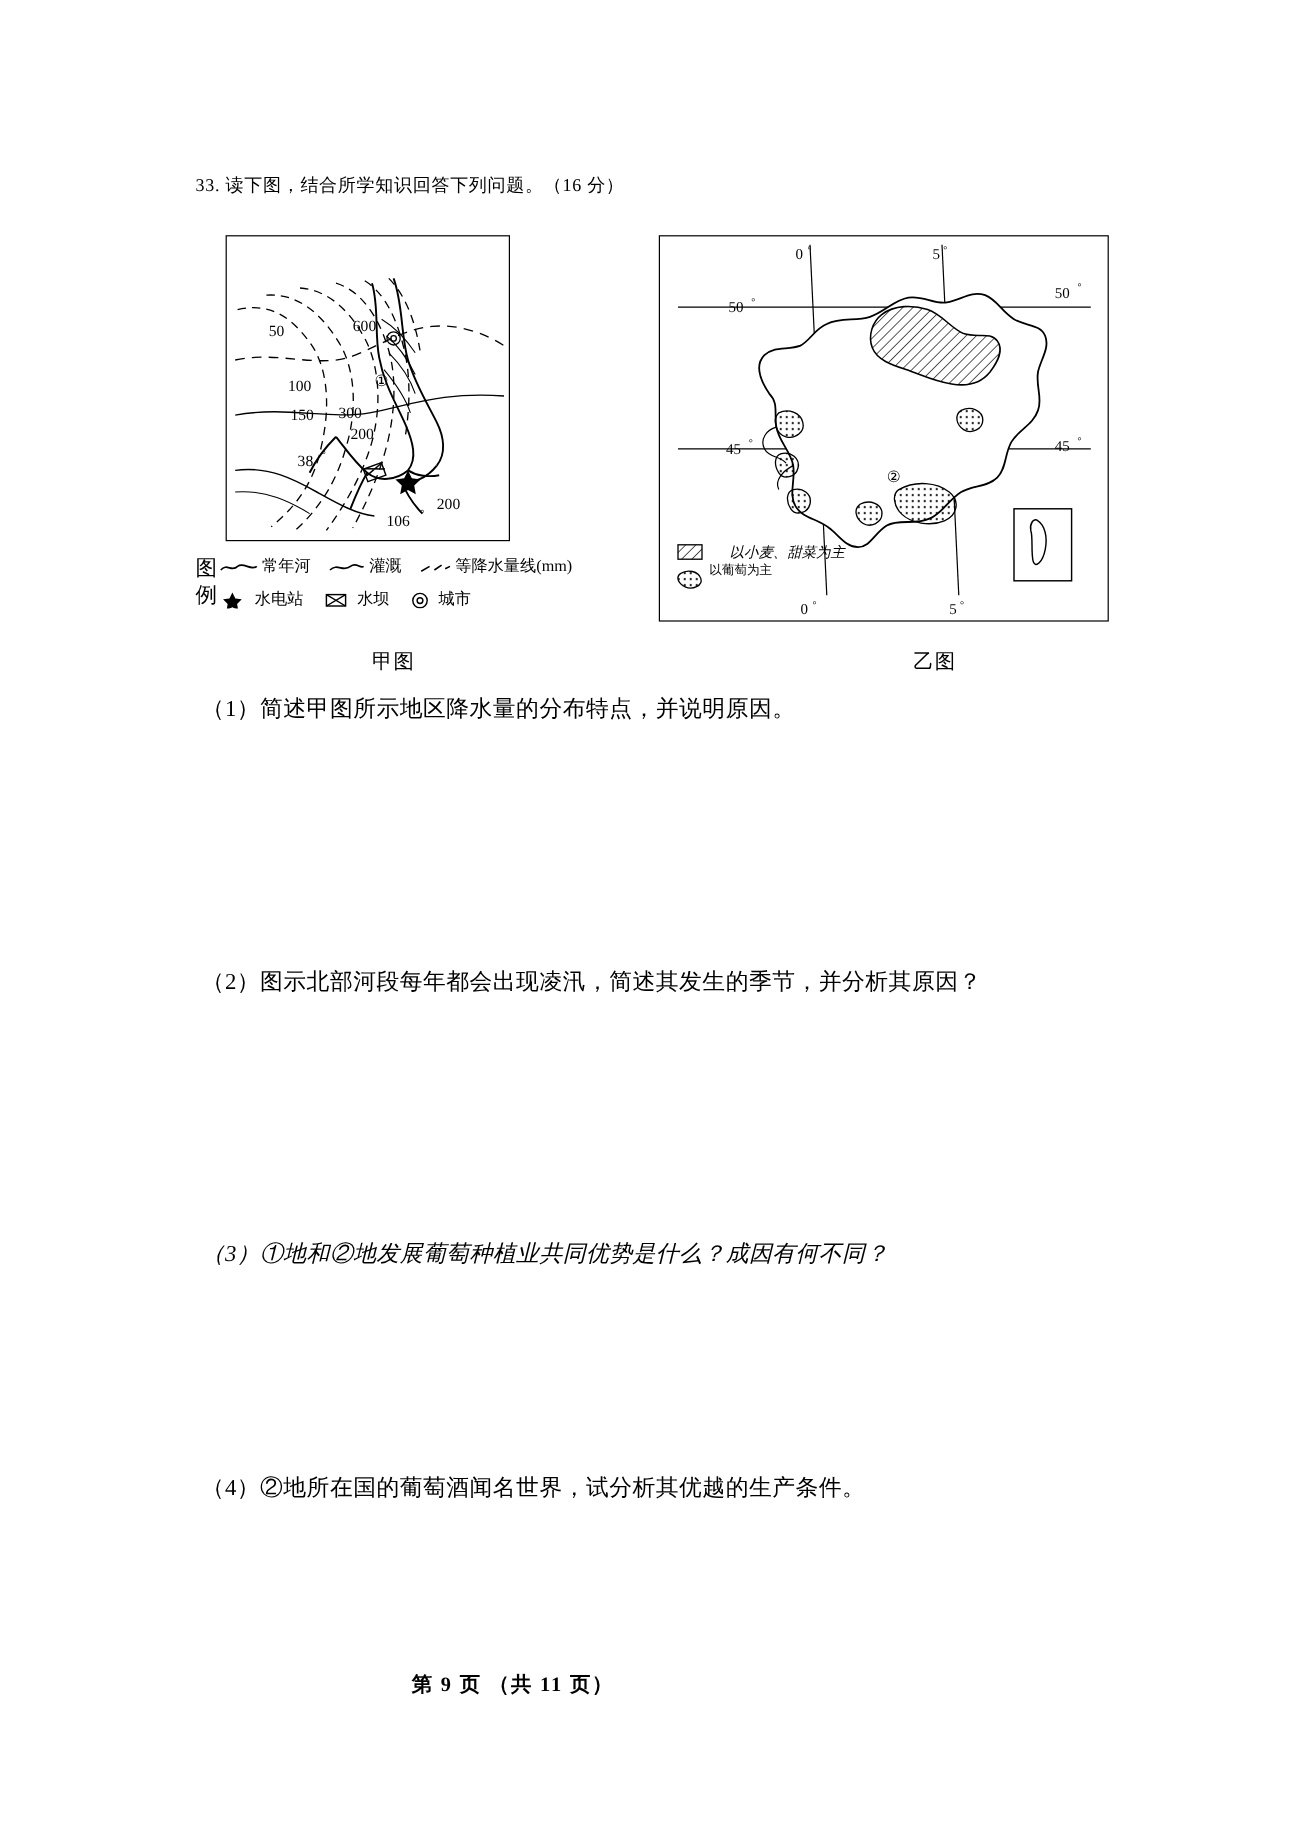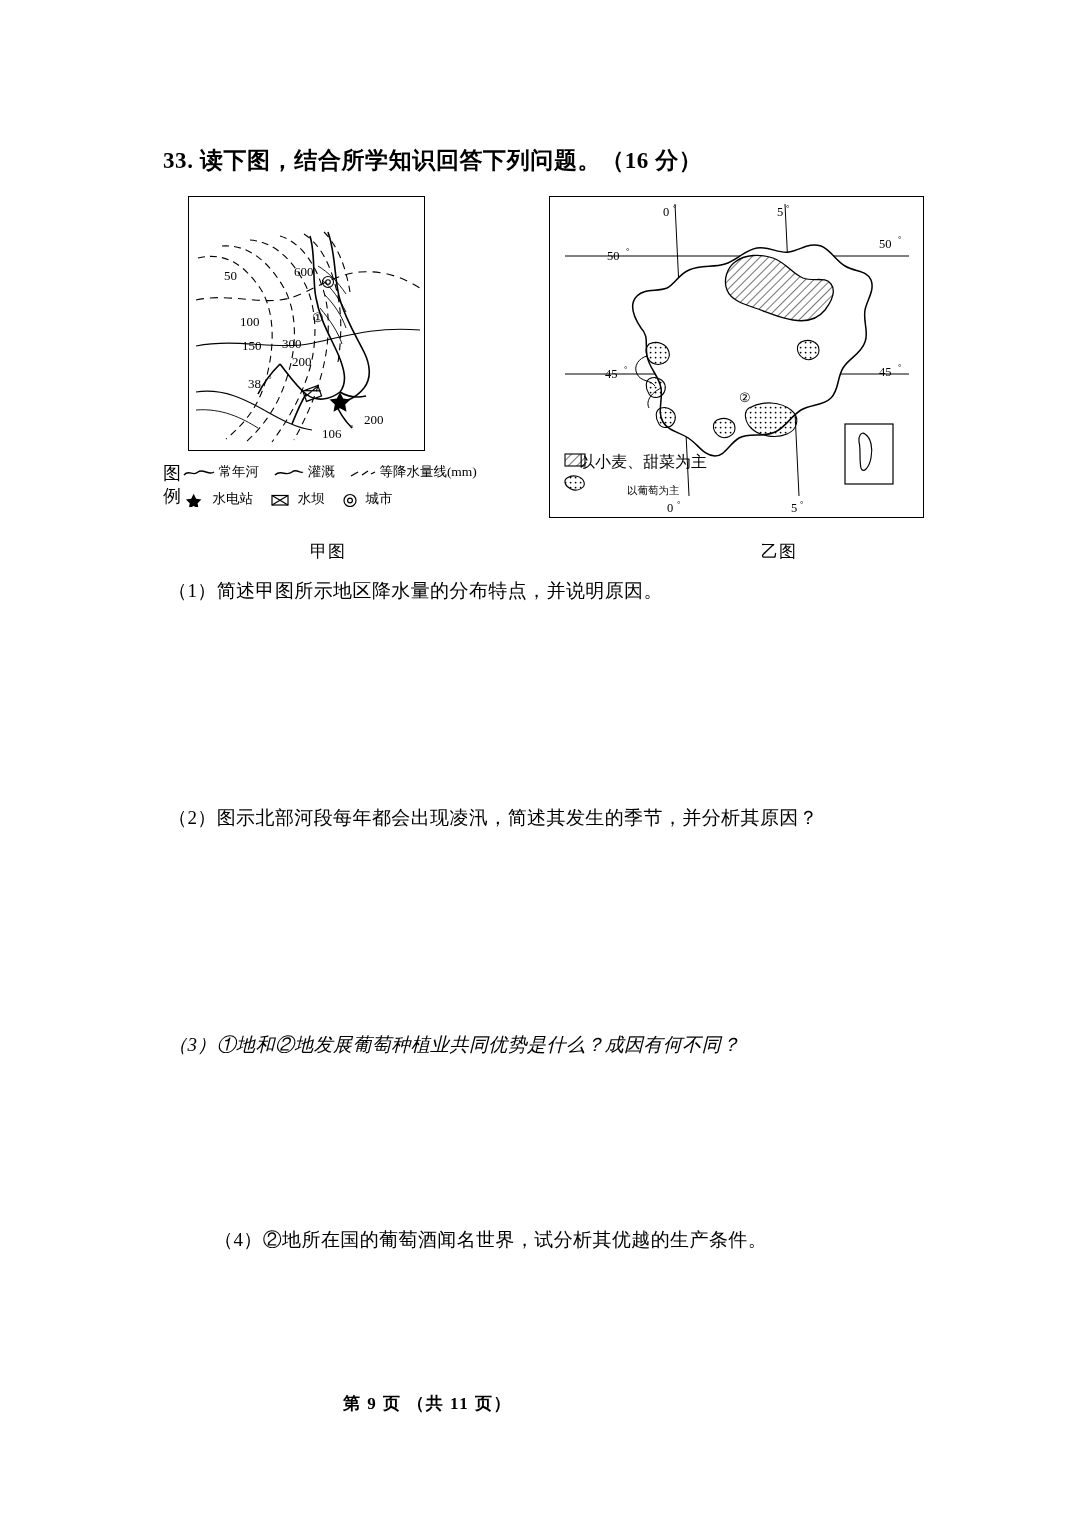--- a/index.html
+++ b/index.html
@@ -16,22 +16,22 @@
     width: 1075px;
     height: 1518px;
     background: #ffffff;
     overflow: hidden;
   }
   
   .q-heading {
     position: absolute;
     left: 163px;
     top: 145px;
-    font-size: 23px;
-    font-weight: bold;
+    font-size: 15px;
+    font-weight: normal;
     letter-spacing: 0.6px;
     white-space: nowrap;
   }
   
   .fig-row {
     position: absolute;
     left: 163px;
     top: 196px;
     width: 760px;
     height: 330px;
@@ -93,21 +93,21 @@
   .subq {
     position: absolute;
     left: 168px;
     font-size: 19px;
     letter-spacing: 0.4px;
     white-space: nowrap;
   }
   .sq1 { top: 578px; }
   .sq2 { top: 805px; }
   .sq3 { top: 1032px; font-style: italic; }
-  .sq4 { top: 1227px; margin-left: 46px; }
+  .sq4 { top: 1227px; }
 
   
   .footer {
     position: absolute;
     left: 0;
     top: 1392px;
     width: 855px;
     text-align: center;
     font-size: 17px;
     font-weight: bold;
@@ -268,22 +268,22 @@
           <text x="330" y="180">45</text>
             <text x="349" y="174" font-size="8.5">°</text>
         </g>
 
         <g>
           <rect x="16" y="258" width="20" height="12" fill="url(#hatch)" stroke="#000" stroke-width="1.1"></rect>
           <path d="M18 282 C24 278 33 280 35 286 C37 292 28 296 22 293 C16 290 14 285 18 282 Z" fill="url(#dots)" stroke="#000" stroke-width="1.1"></path>
         </g>
       </svg>
 
-      <div style="position:absolute;left:30px;top:256px;font-size:16px;white-space:nowrap;">以小麦、甜菜为主</div>
-      <div style="position:absolute;left:42px;top:288px;font-size:10.5px;white-space:nowrap;margin-left:36px;">以葡萄为主</div>
+      <div style="position:absolute;left:59px;top:256px;font-size:12px;white-space:nowrap;font-style:italic;">以小麦、甜菜为主</div>
+      <div style="position:absolute;left:42px;top:272px;font-size:10.5px;white-space:nowrap;">以葡萄为主</div>
     </div>
   </div>
 
   <div class="legend-a">
     <div class="lbl">图例</div>
     <div class="rows">
       <div class="r1">
         <span class="item">
           <svg width="32" height="12">
             <path d="M1 8 C6 2 10 10 15 5 C20 1 26 9 31 5" fill="none" stroke="#000" stroke-width="1.4"></path>

